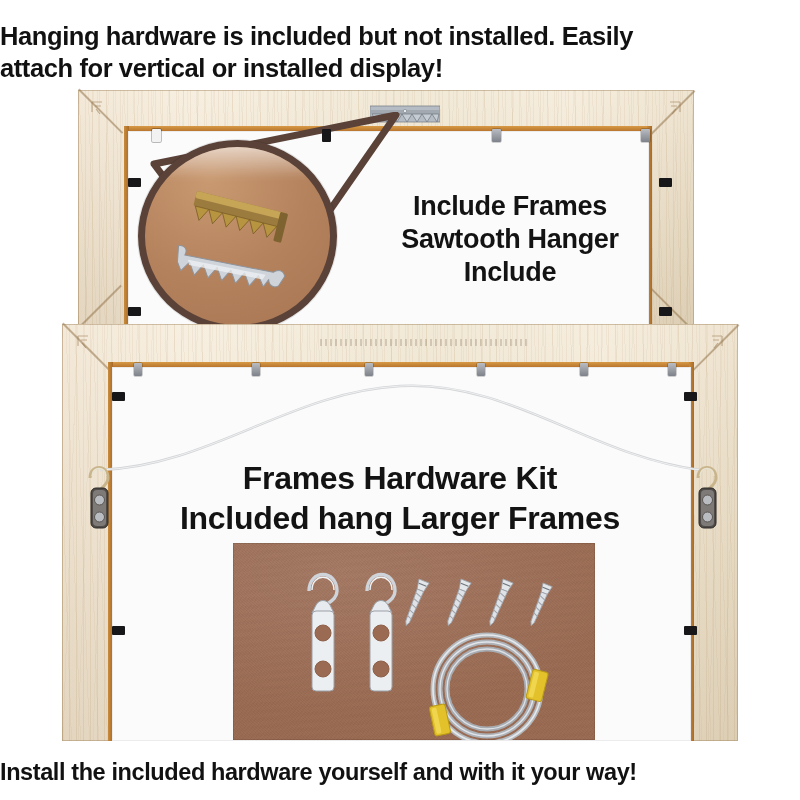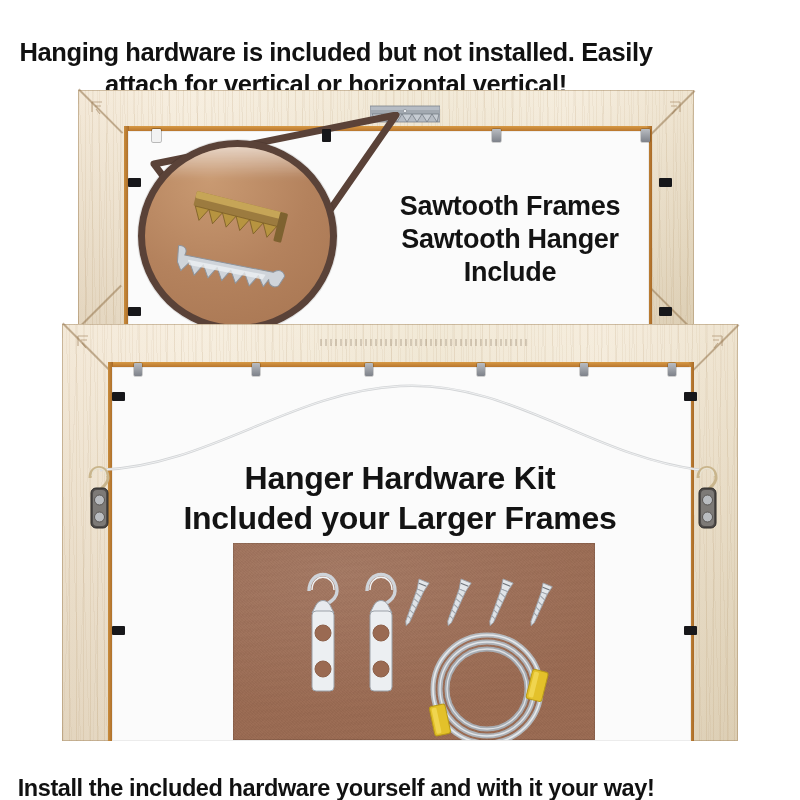--- a/index.html
+++ b/index.html
@@ -5,22 +5,22 @@
   html,body{margin:0;padding:0;background:#ffffff;}
   body{
     width:800px;height:800px;overflow:hidden;position:relative;
     font-family:"Liberation Sans", sans-serif;
     -webkit-font-smoothing:antialiased;
   }
   .stage{position:absolute;inset:0;background:#ffffff;}
 
   
   .caption{
-    position:absolute;left:0;width:672px;text-align:center;
-    color:#111111;font-weight:bold;letter-spacing:-0.4px;margin-top:16px;
+    position:absolute;left:0;width:672px;text-align:left;
+    color:#111111;font-weight:bold;letter-spacing:-0.4px;
   }
   .caption-top{top:20px;font-size:25.5px;line-height:32px;}
   .caption-bottom{top:757px;font-size:23.5px;line-height:30px;}
 
   
   .frame{position:absolute;}
   .frame-wood{
     position:absolute;inset:0;
     background:
       linear-gradient(180deg, rgba(255,255,255,.30), rgba(0,0,0,.05)),
@@ -101,21 +101,21 @@
       repeating-linear-gradient(131deg, rgba(0,0,0,.07) 0 1px, rgba(255,255,255,.04) 1px 3px);
   }
 </style>
 </head>
 <body>
 
 <div class="stage">
 
   <div class="caption caption-top">
     <div>Hanging hardware is included but not installed. Easily</div>
-    <div>attach for vertical or horizontal vertical!</div>
+    <div>attach for vertical or installed display!</div>
   </div>
 
   <div class="frame" style="left:78px;top:90px;width:616px;height:240px;">
 
     <div class="frame-wood"></div>
     <div class="wood-grain"></div>
 
     <div class="miter" style="left:0;top:0;height:62px;transform:rotate(-45deg);"></div>
     <div class="miter" style="left:616px;top:0;height:62px;transform:rotate(45deg);"></div>
     <div class="miter" style="left:0;top:240px;height:62px;transform:rotate(-135deg);"></div>
@@ -167,21 +167,21 @@
   <div class="clip clip-white" style="position:absolute;left:152px;top:129px;width:9px;height:13px;"></div>
   <div class="clip clip-black" style="position:absolute;left:322px;top:129px;width:9px;height:13px;"></div>
   <div class="clip clip-grey" style="position:absolute;left:492px;top:129px;width:9px;height:13px;"></div>
   <div class="clip clip-grey" style="position:absolute;left:641px;top:129px;width:9px;height:13px;"></div>
   <div class="clip clip-black" style="position:absolute;left:128px;top:178px;width:13px;height:9px;"></div>
   <div class="clip clip-black" style="position:absolute;left:659px;top:178px;width:13px;height:9px;"></div>
   <div class="clip clip-black" style="position:absolute;left:128px;top:307px;width:13px;height:9px;"></div>
   <div class="clip clip-black" style="position:absolute;left:659px;top:307px;width:13px;height:9px;"></div>
 
   <div class="panel-text t-upper" style="left:360px;top:190px;width:300px;">
-    <div>Sawtooth Frames</div>
+    <div>Include Frames</div>
     <div>Sawtooth Hanger</div>
     <div>Include</div>
   </div>
 
   <div class="frame" style="left:62px;top:324px;width:676px;height:417px;">
 
     <div class="frame-wood"></div>
     <div class="wood-grain"></div>
 
     <div class="miter" style="left:0;top:0;height:66px;transform:rotate(-45deg);"></div>
@@ -231,22 +231,22 @@
   <svg class="dring" style="left:686px;top:452px;width:44px;height:80px;" viewBox="0 0 44 80">
     <path d="M12 26 C12 12 30 12 30 26 C30 33 22 36 21 40" fill="none" stroke="#c9b58c" stroke-width="3"></path>
     <path d="M14 24 C14 14 28 14 28 24" fill="none" stroke="#e9e3d2" stroke-width="1.4"></path>
     <rect x="13" y="36" width="17" height="40" rx="5" fill="#4e4b49" stroke="#2c2a29" stroke-width="1"></rect>
     <rect x="15" y="38" width="13" height="36" rx="4" fill="#7d7a77"></rect>
     <circle cx="21.5" cy="48" r="5" fill="#b9bcc0" stroke="#5a5755" stroke-width="1"></circle>
     <circle cx="21.5" cy="65" r="5" fill="#b9bcc0" stroke="#5a5755" stroke-width="1"></circle>
   </svg>
 
   <div class="panel-text t-lower" style="left:130px;top:458px;width:540px;">
-    <div>Hanger Hardware Kit</div>
-    <div>Included your Larger Frames</div>
+    <div>Frames Hardware Kit</div>
+    <div>Included hang Larger Frames</div>
   </div>
 
   <div class="kit-photo" style="left:233px;top:543px;width:362px;height:197px;">
     <div class="kit-noise"></div>
 
     <svg viewBox="0 0 362 197" style="position:absolute;inset:0;width:100%;height:100%;">
 
       <g transform="translate(70,22)">
         <path d="M6 26 C6 4 34 4 34 26 C34 36 22 38 20 44" fill="none" stroke="#cfd4da" stroke-width="3.4"></path>
         <path d="M9 25 C9 8 31 8 31 25" fill="none" stroke="#f1f4f7" stroke-width="1.4"></path>

